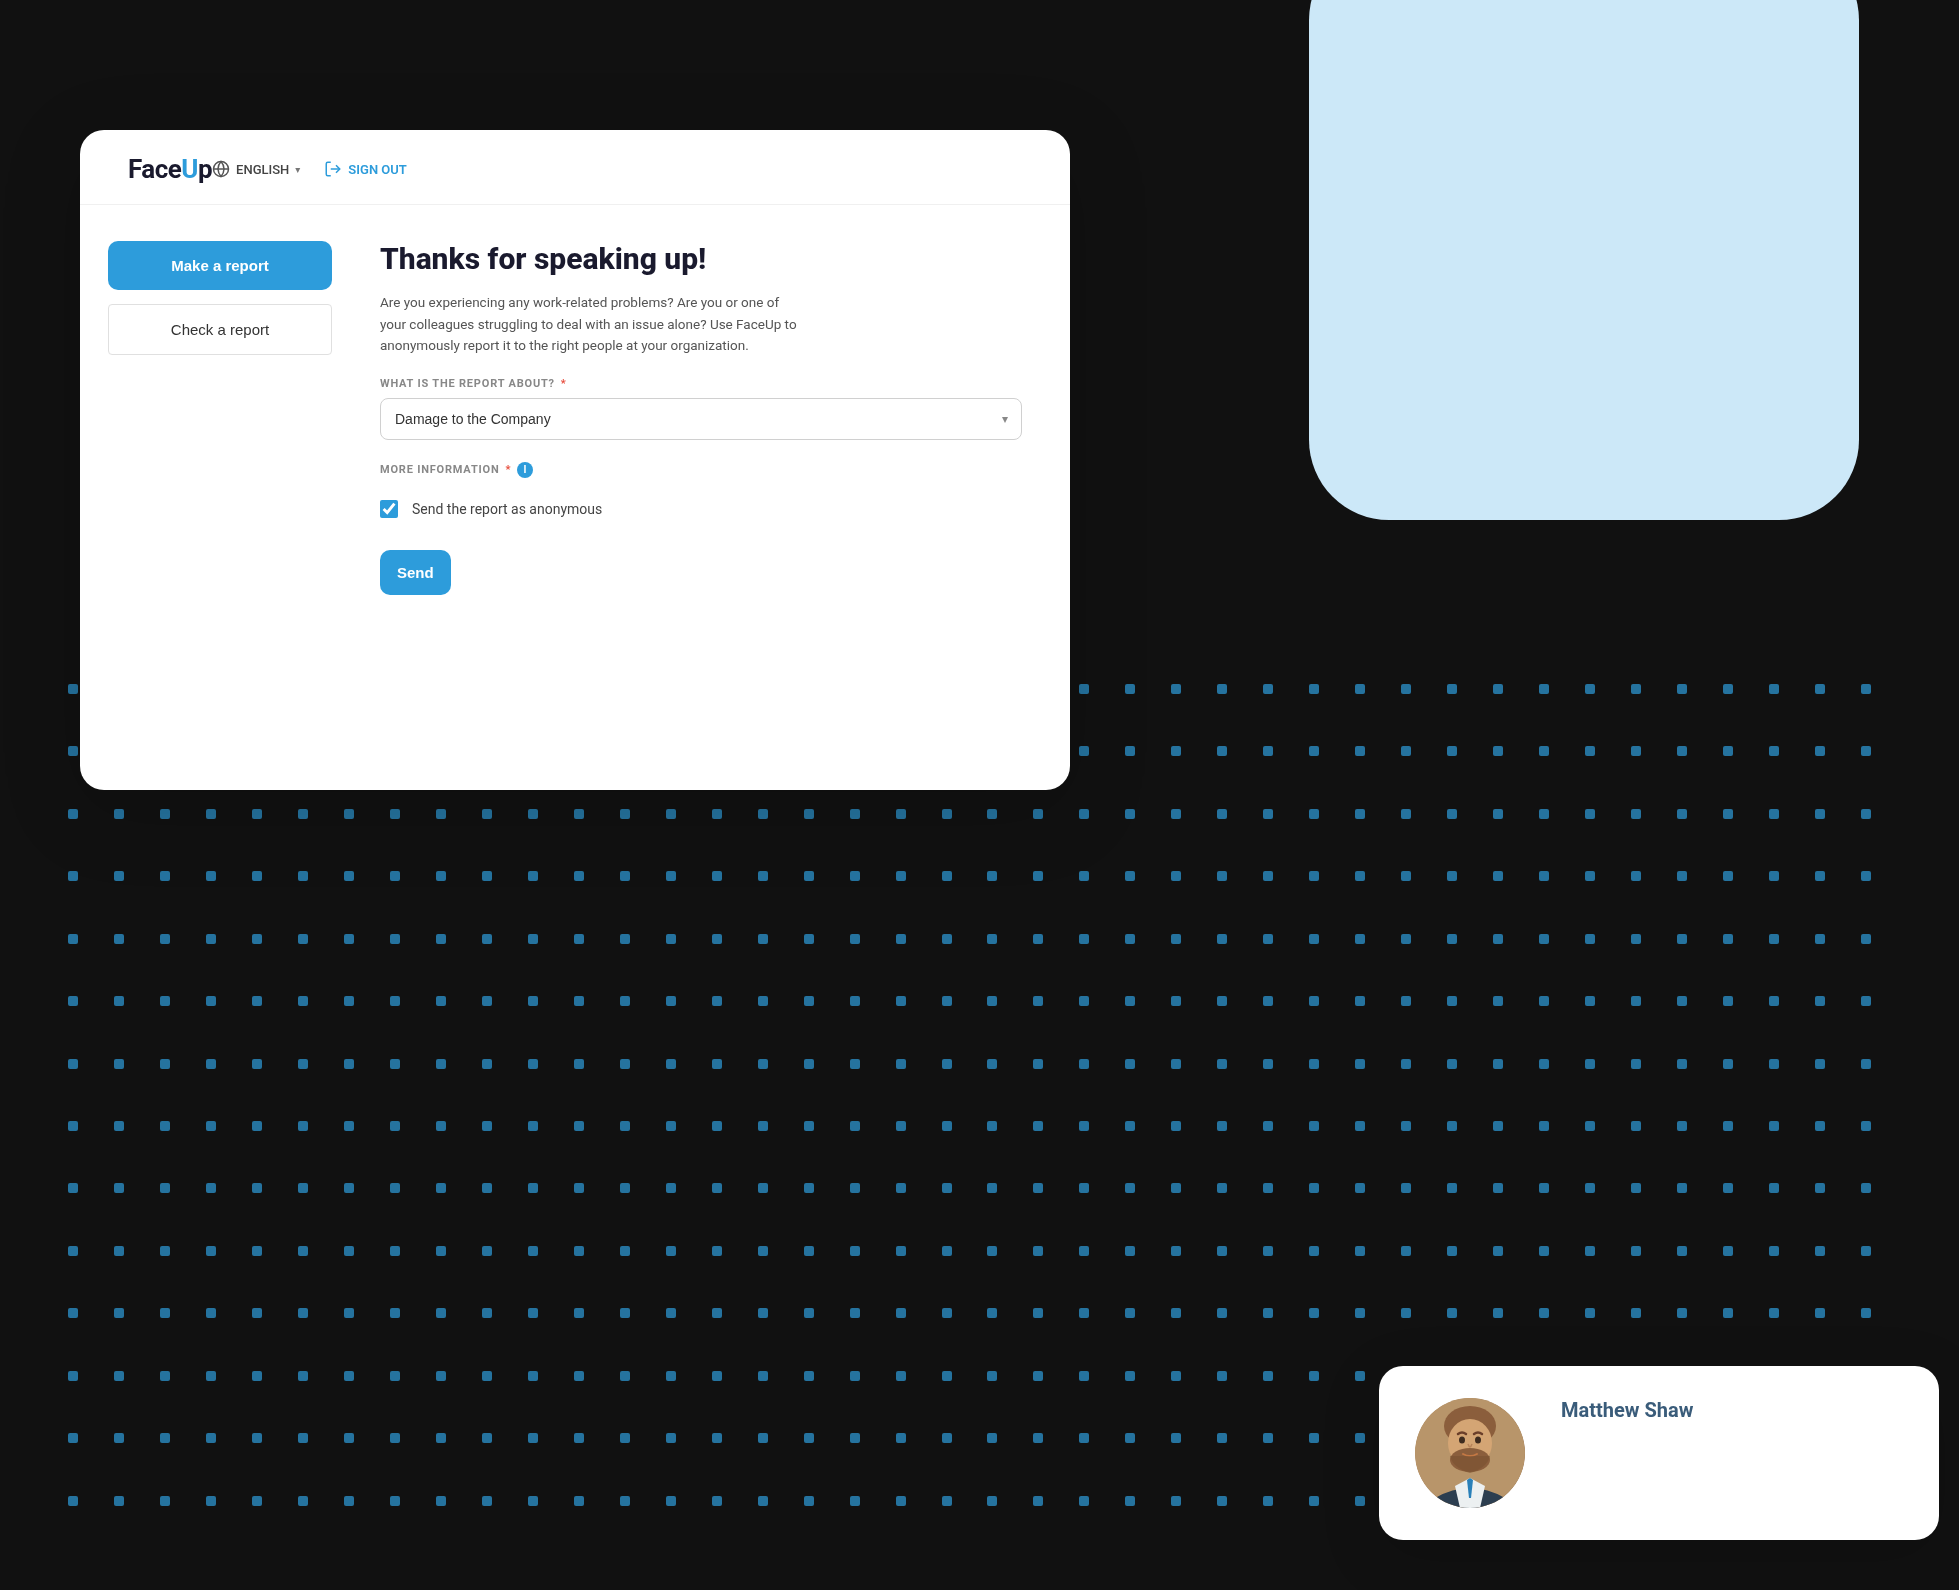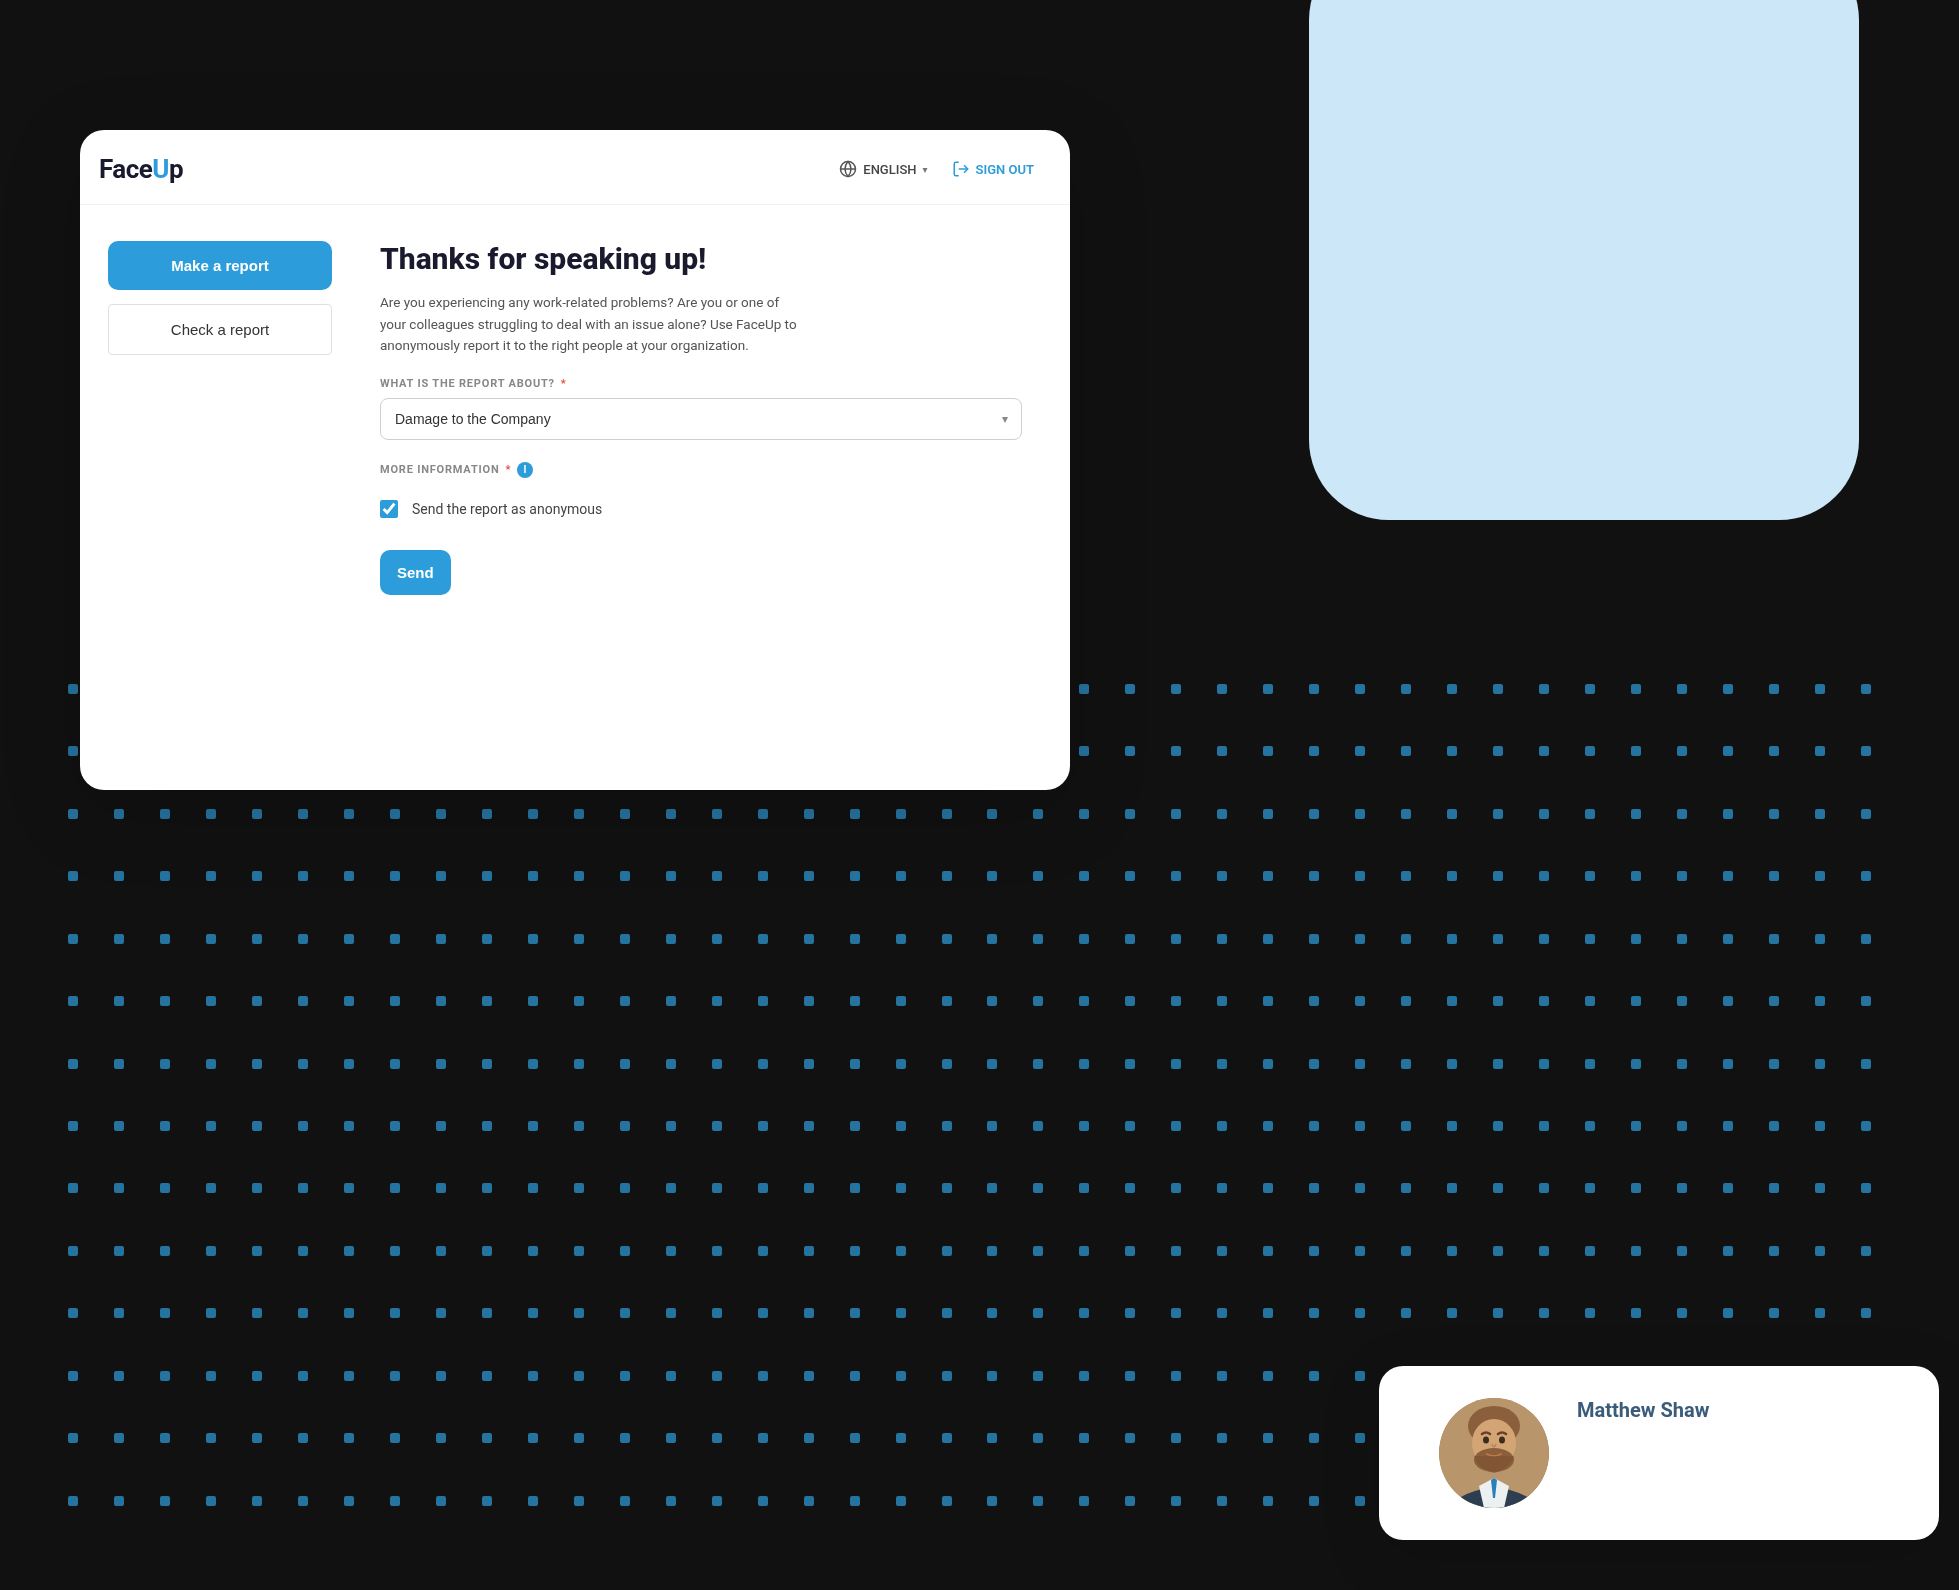--- a/index.html
+++ b/index.html
@@ -56,22 +56,22 @@
       box-shadow: 0 20px 80px rgba(0,0,0,0.18);
       z-index: 10;
       padding: 0 0 60px 0;
       min-height: 660px;
     }
 
     
     .card-header {
       display: flex;
       align-items: center;
-      justify-content: space-between;
-      padding: 24px 36px 20px 19px;
+      justify-content: flex-start;
+      padding: 24px 36px 20px 48px;
       border-bottom: 1px solid #f0f0f0;
     }
 
     .logo {
       font-size: 26px;
       font-weight: 700;
       color: #1a1a2e;
       letter-spacing: -0.5px;
     }
     .logo span.face {
@@ -288,24 +288,24 @@
     
     .response-card {
       position: absolute;
       bottom: 50px;
       right: 20px;
       width: 560px;
       background: #fff;
       border-radius: 24px;
       box-shadow: 0 16px 60px rgba(0,0,0,0.15);
       z-index: 20;
-      padding: 32px 60px;
+      padding: 32px 36px;
       display: flex;
       align-items: flex-start;
-      gap: 28px;
+      gap: 36px;
     }
 
     .avatar-wrapper {
       flex-shrink: 0;
     }
 
     
     .avatar-svg-wrap {
       width: 110px;
       height: 110px;

